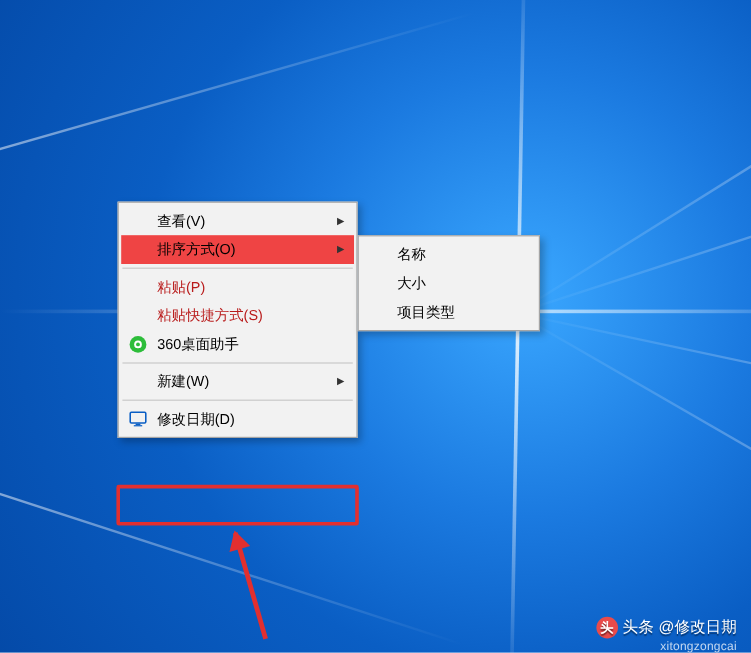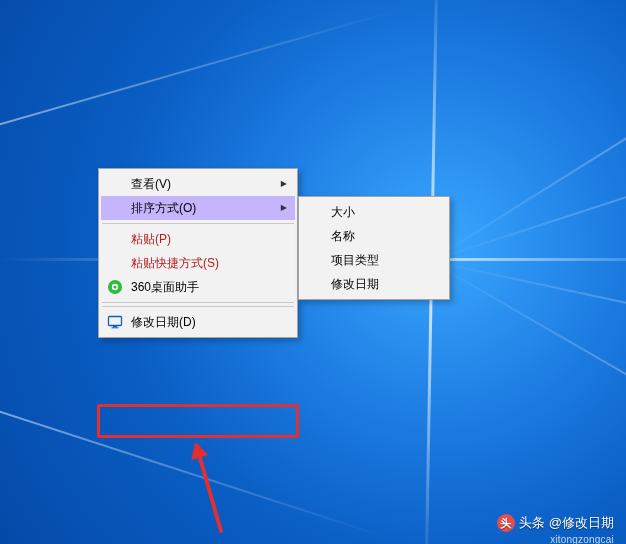--- a/index.html
+++ b/index.html
@@ -61,21 +61,21 @@
     white-space: nowrap;
   }
   .menu-item.has-sub::after {
     content: "▶";
     position: absolute;
     right: 8px; top: 50%;
     transform: translateY(-52%);
     font-size: 8px;
     color: #333;
   }
-  .menu-item.highlight { background: #c4b5fd; }
+  .menu-item.highlight { background: #ef4444; }
   .menu-item.disabled { color: #b91c1c; }
   .menu .sep {
     height: 1px;
     margin: 3px 1px;
     background: #c9c9c9;
   }
   .shortcut {
     position: absolute;
     right: 28px;
     color: #333;
@@ -168,45 +168,45 @@
         <span class="icon-slot">
           <svg viewBox="0 0 16 16">
             <circle cx="8" cy="8" r="7" fill="#2dbd3a"></circle>
             <circle cx="8" cy="8" r="3.2" fill="#fff"></circle>
             <circle cx="8" cy="8" r="1.6" fill="#2dbd3a"></circle>
           </svg>
         </span>
         <span>360桌面助手</span>
       </div>
       <div class="sep"></div>
+      <div class="menu-item has-sub">
+        <span>新建(W)</span>
+      </div>
       <div class="sep"></div>
       <div class="menu-item">
         <span class="icon-slot">
           <svg viewBox="0 0 16 16">
             <rect x="1.5" y="2.5" width="13" height="9" rx="1" fill="none" stroke="#0a5ec4" stroke-width="1.3"></rect>
             <rect x="6" y="12" width="4" height="1.3" fill="#0a5ec4"></rect>
             <rect x="4.5" y="13.3" width="7" height="1" fill="#0a5ec4"></rect>
           </svg>
         </span>
         <span>修改日期(D)</span>
       </div>
     </div>
 
   <div id="sub-menu" class="menu" style="left:298px; top:196px; width:152px;">
       <div class="menu-item">
+        <span>名称</span>
+      </div>
+      <div class="menu-item">
         <span>大小</span>
       </div>
       <div class="menu-item">
-        <span>名称</span>
-      </div>
-      <div class="menu-item">
         <span>项目类型</span>
-      </div>
-      <div class="menu-item">
-        <span>修改日期</span>
       </div>
     </div>
 
   <div id="callout" class="callout" style="left: 97px; top: 404px; width: 202px; height: 34px;"></div>
 
   <div class="arrow" style="left:194px; top:444px; height:92px; transform:rotate(-16deg);"></div>
 
   <div class="watermark-badge">
     <span class="circle">头</span>
     <span>头条</span>

